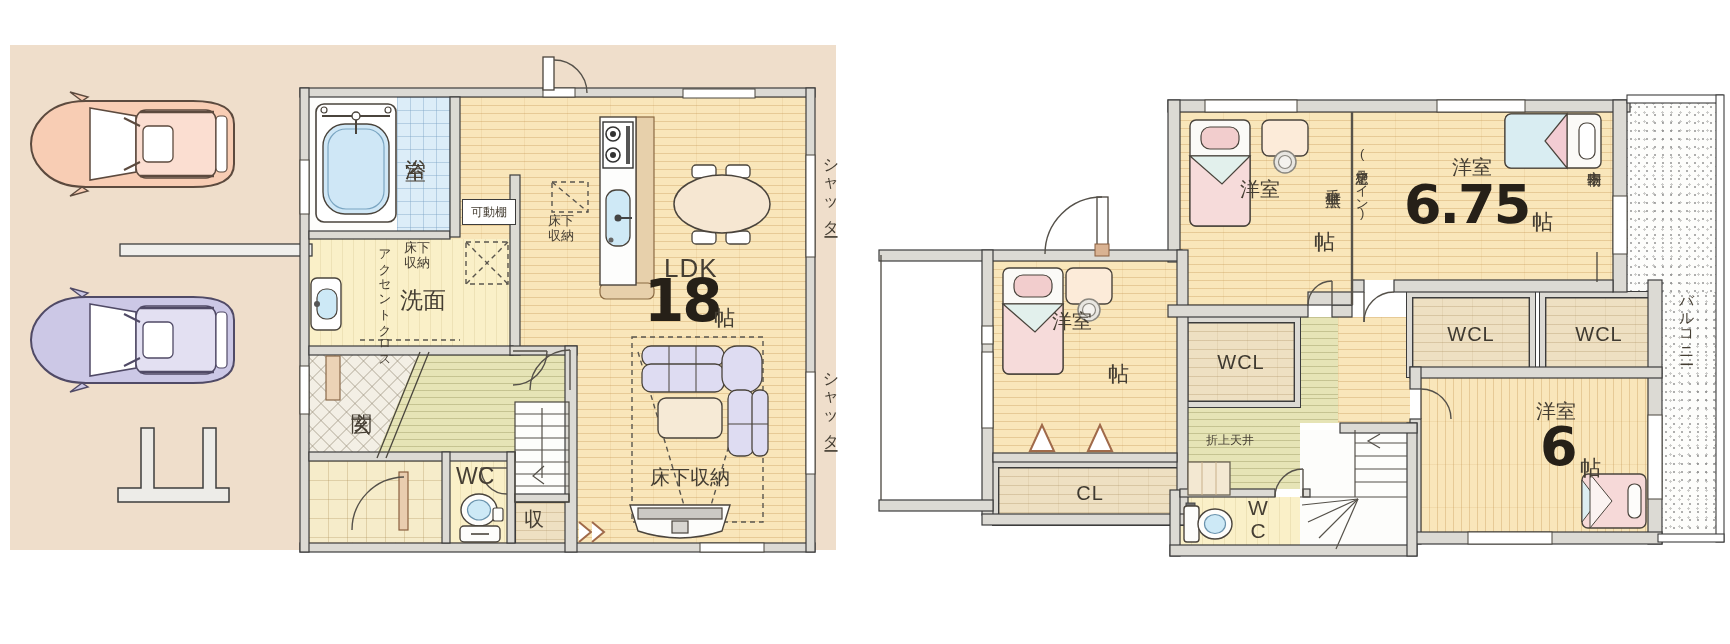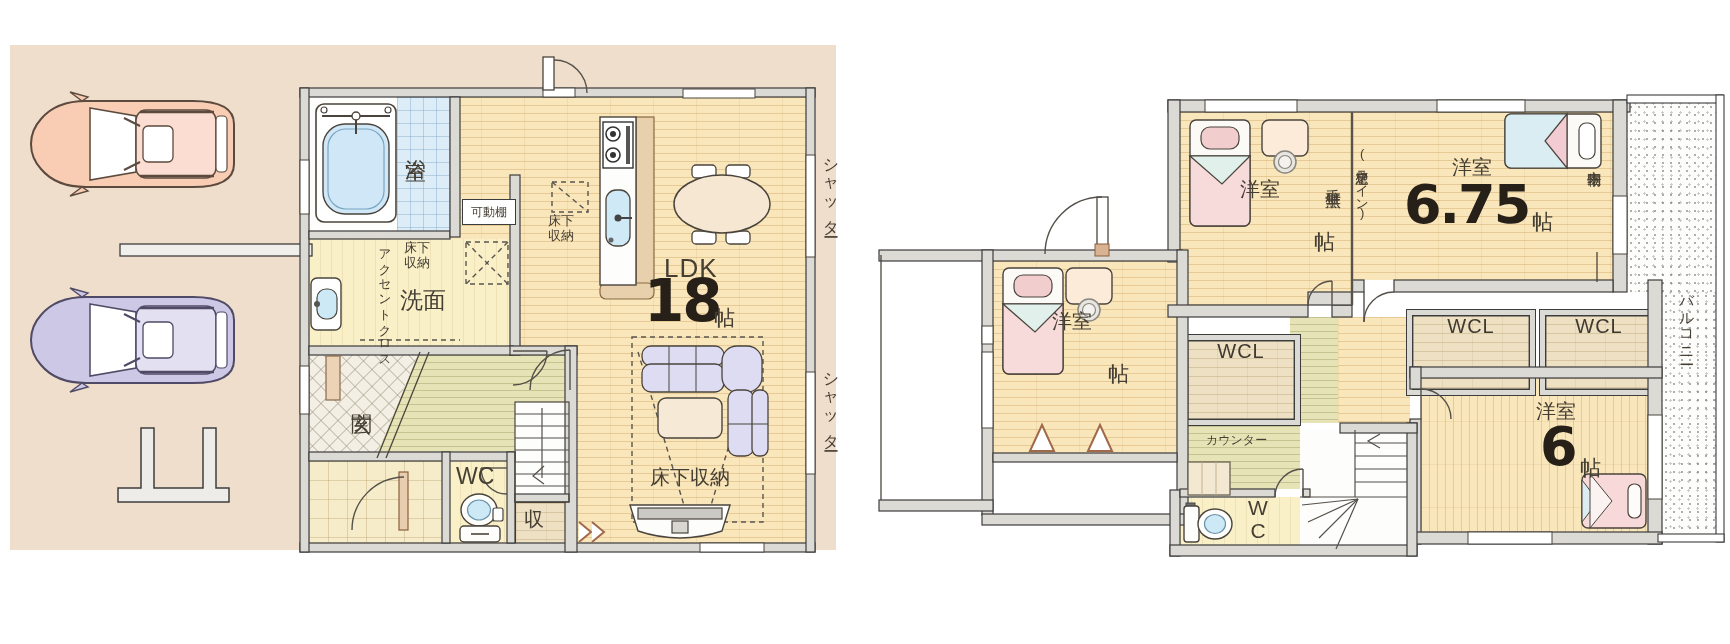--- a/index.html
+++ b/index.html
@@ -29,21 +29,21 @@
       repeating-linear-gradient(to right, rgba(120,160,195,.40) 0 1px, transparent 1px 13px);}
   .diamond-f{background-color:#f3efe5;background-image:
       repeating-linear-gradient(45deg, rgba(150,140,120,.35) 0 1px, transparent 1px 12px),
       repeating-linear-gradient(-45deg, rgba(150,140,120,.35) 0 1px, transparent 1px 12px);}
   .stipple-f{background-color:#fdfdfb;background-image:
       radial-gradient(rgba(110,110,110,.55) 1px, transparent 1.4px),
       radial-gradient(rgba(110,110,110,.35) 1px, transparent 1.3px);
       background-size:8px 8px,9px 9px;background-position:0 0,4px 5px;}
   .white-f{background:#fdfdfb;}
   .box{border:5px solid #dcdad4;outline:1.4px solid #3c3c3c;box-shadow:inset 0 0 0 1.4px #3c3c3c;
-       display:flex;justify-content:center;margin-top:18px;}
+       display:flex;align-items:center;justify-content:center;}
   .box span{color:#3f3a31;font-size:20px;letter-spacing:1px;}
   
   .lbl{position:absolute;color:#453e33;line-height:1.12;white-space:pre;z-index:30;}
   .vt{writing-mode:vertical-rl;text-orientation:upright;letter-spacing:2px;white-space:normal;}
   .num{font-family:"DejaVu Sans",sans-serif;font-weight:700;color:#262018;letter-spacing:-2px;line-height:1;}
   svg.linework{position:absolute;left:0;top:0;z-index:20;pointer-events:none;}
   svg .wall{fill:#dcdad4;stroke:#3c3c3c;stroke-width:1.2;}
   svg .thin{fill:#fff;stroke:#3c3c3c;stroke-width:1.1;}
   svg .door{fill:none;stroke:#55514a;stroke-width:1.4;}
   svg .dash{fill:none;stroke:#5a564e;stroke-width:1.4;stroke-dasharray:5 4;}
@@ -84,20 +84,23 @@
   <div class="abs stipple-f" style="left:1662px;top:292px;width:54px;height:242px;"></div>
 
   <div class="abs box tan-f" style="left:1407px;top:292px;width:118px;height:75px;">
     <span>WCL</span>
     </div>
   <div class="abs box tan-f" style="left:1540px;top:292px;width:108px;height:75px;">
     <span>WCL</span>
     </div>
   <div class="abs box tan-f" style="left:1182px;top:317px;width:108px;height:80px;">
     <span>WCL</span>
+    </div>
+  <div class="abs box tan-f" style="left:993px;top:462px;width:184px;height:53px;">
+    <span>CL</span>
     </div>
   <div class="abs" style="left:462px;top:199px;width:52px;height:24px;background:#fff;border:1.2px solid #3c3c3c;display:flex;align-items:center;justify-content:center;z-index:25;">
     <span style="font-size:12px;color:#453e33;">可動棚</span>
     </div>
 
   <svg class="linework" width="1730" height="644" viewBox="0 0 1730 644">
     <defs>
       <g id="bedV">
         <rect x="0" y="0" width="60" height="106" rx="6" fill="#fbfaf7" stroke="#4a443c" stroke-width="1.4"></rect>
         <rect x="11" y="7" width="38" height="22" rx="9" fill="#f2cdcd" stroke="#4a443c" stroke-width="1.2"></rect>
@@ -424,20 +427,20 @@
   <div class="lbl" style="left:1240px;top:178px;font-size:20px;">洋室</div>
   <div class="lbl" style="left:1314px;top:230px;font-size:21px;">帖</div>
   <div class="lbl vt" style="left:1324px;top:176px;font-size:16px;">垂壁無</div>
   <div class="lbl vt" style="left:1354px;top:146px;font-size:13px;letter-spacing:0;">(壁想定ライン)</div>
   <div class="lbl" style="left:1452px;top:156px;font-size:20px;">洋室</div>
   <div class="lbl num" style="left:1404px;top:178px;font-size:54px;">6.75</div>
   <div class="lbl" style="left:1532px;top:210px;font-size:21px;">帖</div>
   <div class="lbl vt" style="left:1586px;top:160px;font-size:14px;letter-spacing:1px;">室内物干</div>
   <div class="lbl" style="left:1052px;top:310px;font-size:20px;">洋室</div>
   <div class="lbl" style="left:1108px;top:362px;font-size:21px;">帖</div>
-  <div class="lbl" style="left:1206px;top:434px;font-size:12px;">カウンター</div>
+  <div class="lbl" style="left:1206px;top:434px;font-size:12px;">折上天井</div>
   <div class="lbl vt" style="left:1246px;top:496px;font-size:21px;letter-spacing:0;">WC</div>
   <div class="lbl" style="left:1536px;top:400px;font-size:20px;">洋室</div>
   <div class="lbl num" style="left:1540px;top:420px;font-size:54px;">6</div>
   <div class="lbl" style="left:1580px;top:456px;font-size:21px;">帖</div>
   <div class="lbl vt" style="left:1678px;top:284px;font-size:15px;letter-spacing:1px;">バルコニー</div>
 
 </div>
 
 </body></html>

